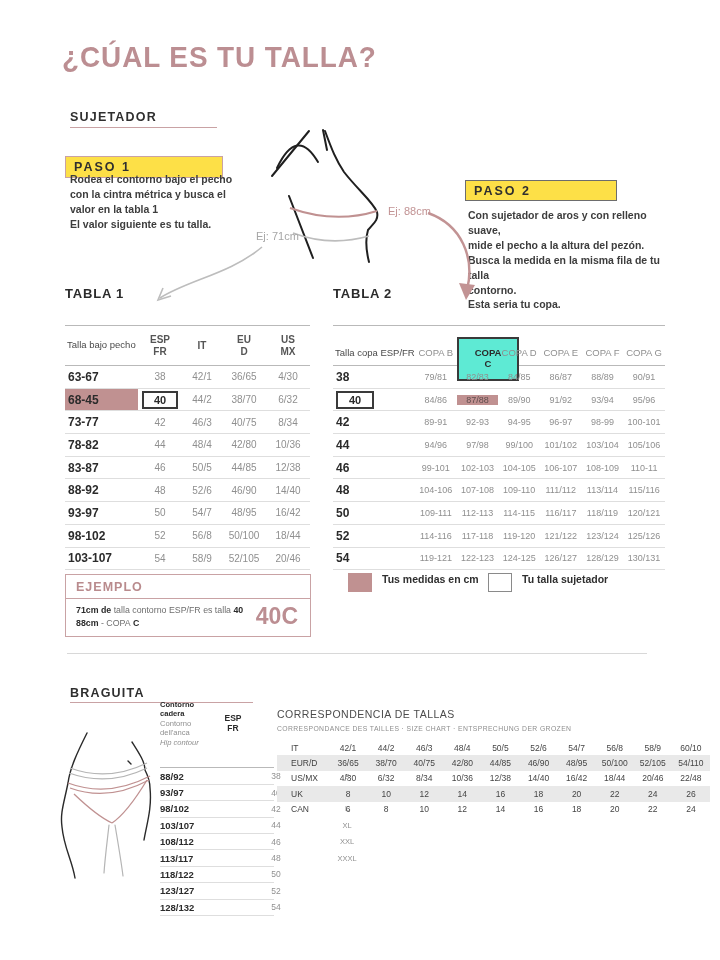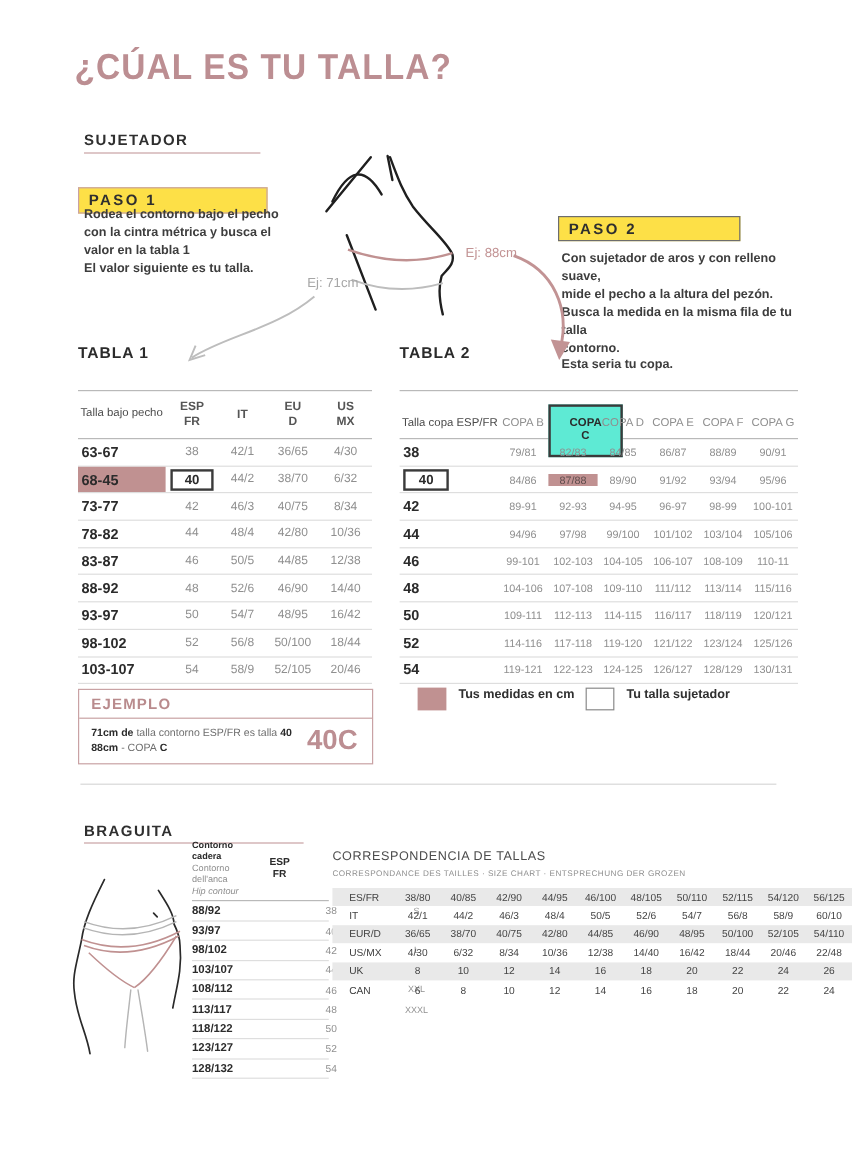--- a/index.html
+++ b/index.html
@@ -70,21 +70,21 @@
   .legend-2{left:472px;top:573px;}
   .swatch{width:24px;height:19px;}
   .swatch.filled{background:#c09191;}
   .swatch.outlined{background:#fff;border:1.5px solid #8a8a8a;}
   .legend-label{font-size:10.5px;font-weight:700;color:#2f2f2f;}
 
   .divider{position:absolute;left:67px;top:653px;width:580px;height:1px;background:#d8d8d8;}
 
   
   .bg-tbl{position:absolute;left:160px;top:700px;width:114px;}
-  .bg-head{display:grid;grid-template-columns:58px 30px 26px;align-items:center;border-bottom:1px solid #b9b9b9;padding-bottom:3px;}
+  .bg-head{display:grid;grid-template-columns:58px 30px 26px;align-items:center;border-bottom:1px solid #b9b9b9;padding-bottom:20px;}
   .bg-h1{font-size:7.6px;line-height:1.25;color:#8f8f8f;}
   .bg-h1 .l1{font-weight:700;color:#2b2b2b;}
   .bg-h1 .l3{font-style:italic;}
   .bg-h2{font-size:8.5px;font-weight:700;text-align:center;white-space:pre-line;line-height:1.1;color:#2b2b2b;}
   .bg-row{display:grid;grid-template-columns:58px 30px 26px;align-items:center;height:16.4px;border-bottom:1px solid #dedede;gap:43px;}
   .bg-row .c0{font-size:9.5px;font-weight:700;color:#2b2b2b;}
   .bg-row .c1{font-size:8.5px;color:#909090;text-align:center;}
   .bg-row .c2{font-size:7.5px;color:#909090;text-align:center;}
 
   
@@ -423,33 +423,20 @@
           <div class="c1" data-name="size-value">54</div>
           <div class="c2" data-name="size-value"></div>
         </div>
       </div>
   </div>
 
   <div class="corr" data-name="correspondencia-table">
     <div class="corr-title" data-name="correspondencia-title">CORRESPONDENCIA DE TALLAS</div>
     <div class="corr-sub" data-name="correspondencia-subtitle">CORRESPONDANCE DES TAILLES · SIZE CHART · ENTSPRECHUNG DER GROZEN</div>
     <div class="corr-rows" id="corr-rows" data-name="correspondencia-rows">
-        <div class="corr-row stripe" data-name="table-row">
-          <div class="lab" data-name="row-label">ES/FR</div>
-          <div class="v" data-name="size-value">38/80</div>
-          <div class="v" data-name="size-value">40/85</div>
-          <div class="v" data-name="size-value">42/90</div>
-          <div class="v" data-name="size-value">44/95</div>
-          <div class="v" data-name="size-value">46/100</div>
-          <div class="v" data-name="size-value">48/105</div>
-          <div class="v" data-name="size-value">50/110</div>
-          <div class="v" data-name="size-value">52/115</div>
-          <div class="v" data-name="size-value">54/120</div>
-          <div class="v" data-name="size-value">56/125</div>
-        </div>
         <div class="corr-row" data-name="table-row">
           <div class="lab" data-name="row-label">IT</div>
           <div class="v" data-name="size-value">42/1</div>
           <div class="v" data-name="size-value">44/2</div>
           <div class="v" data-name="size-value">46/3</div>
           <div class="v" data-name="size-value">48/4</div>
           <div class="v" data-name="size-value">50/5</div>
           <div class="v" data-name="size-value">52/6</div>
           <div class="v" data-name="size-value">54/7</div>
           <div class="v" data-name="size-value">56/8</div>

